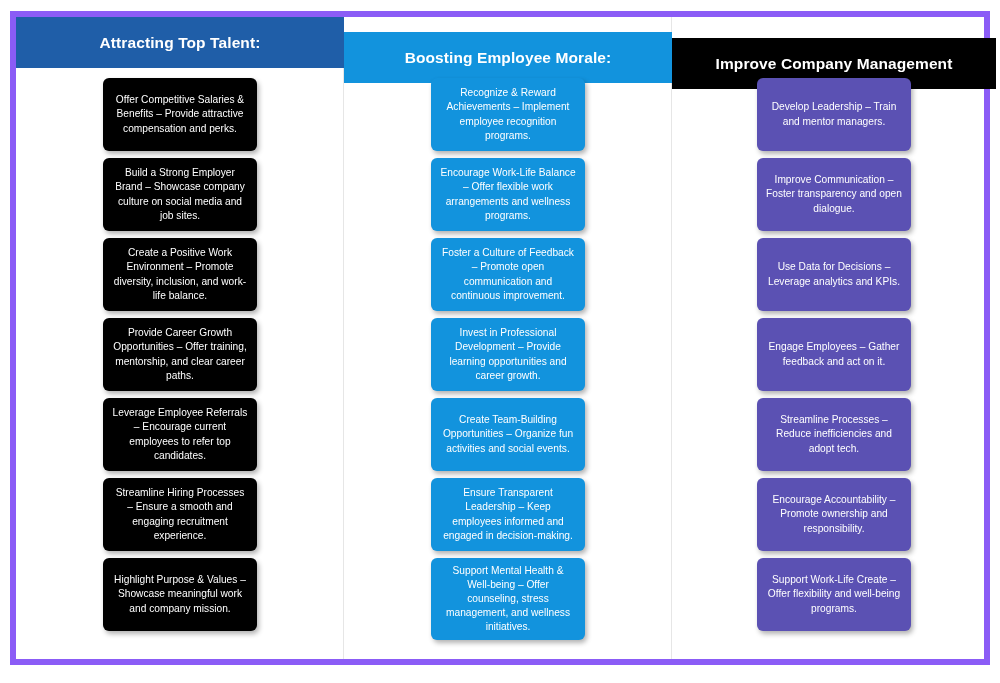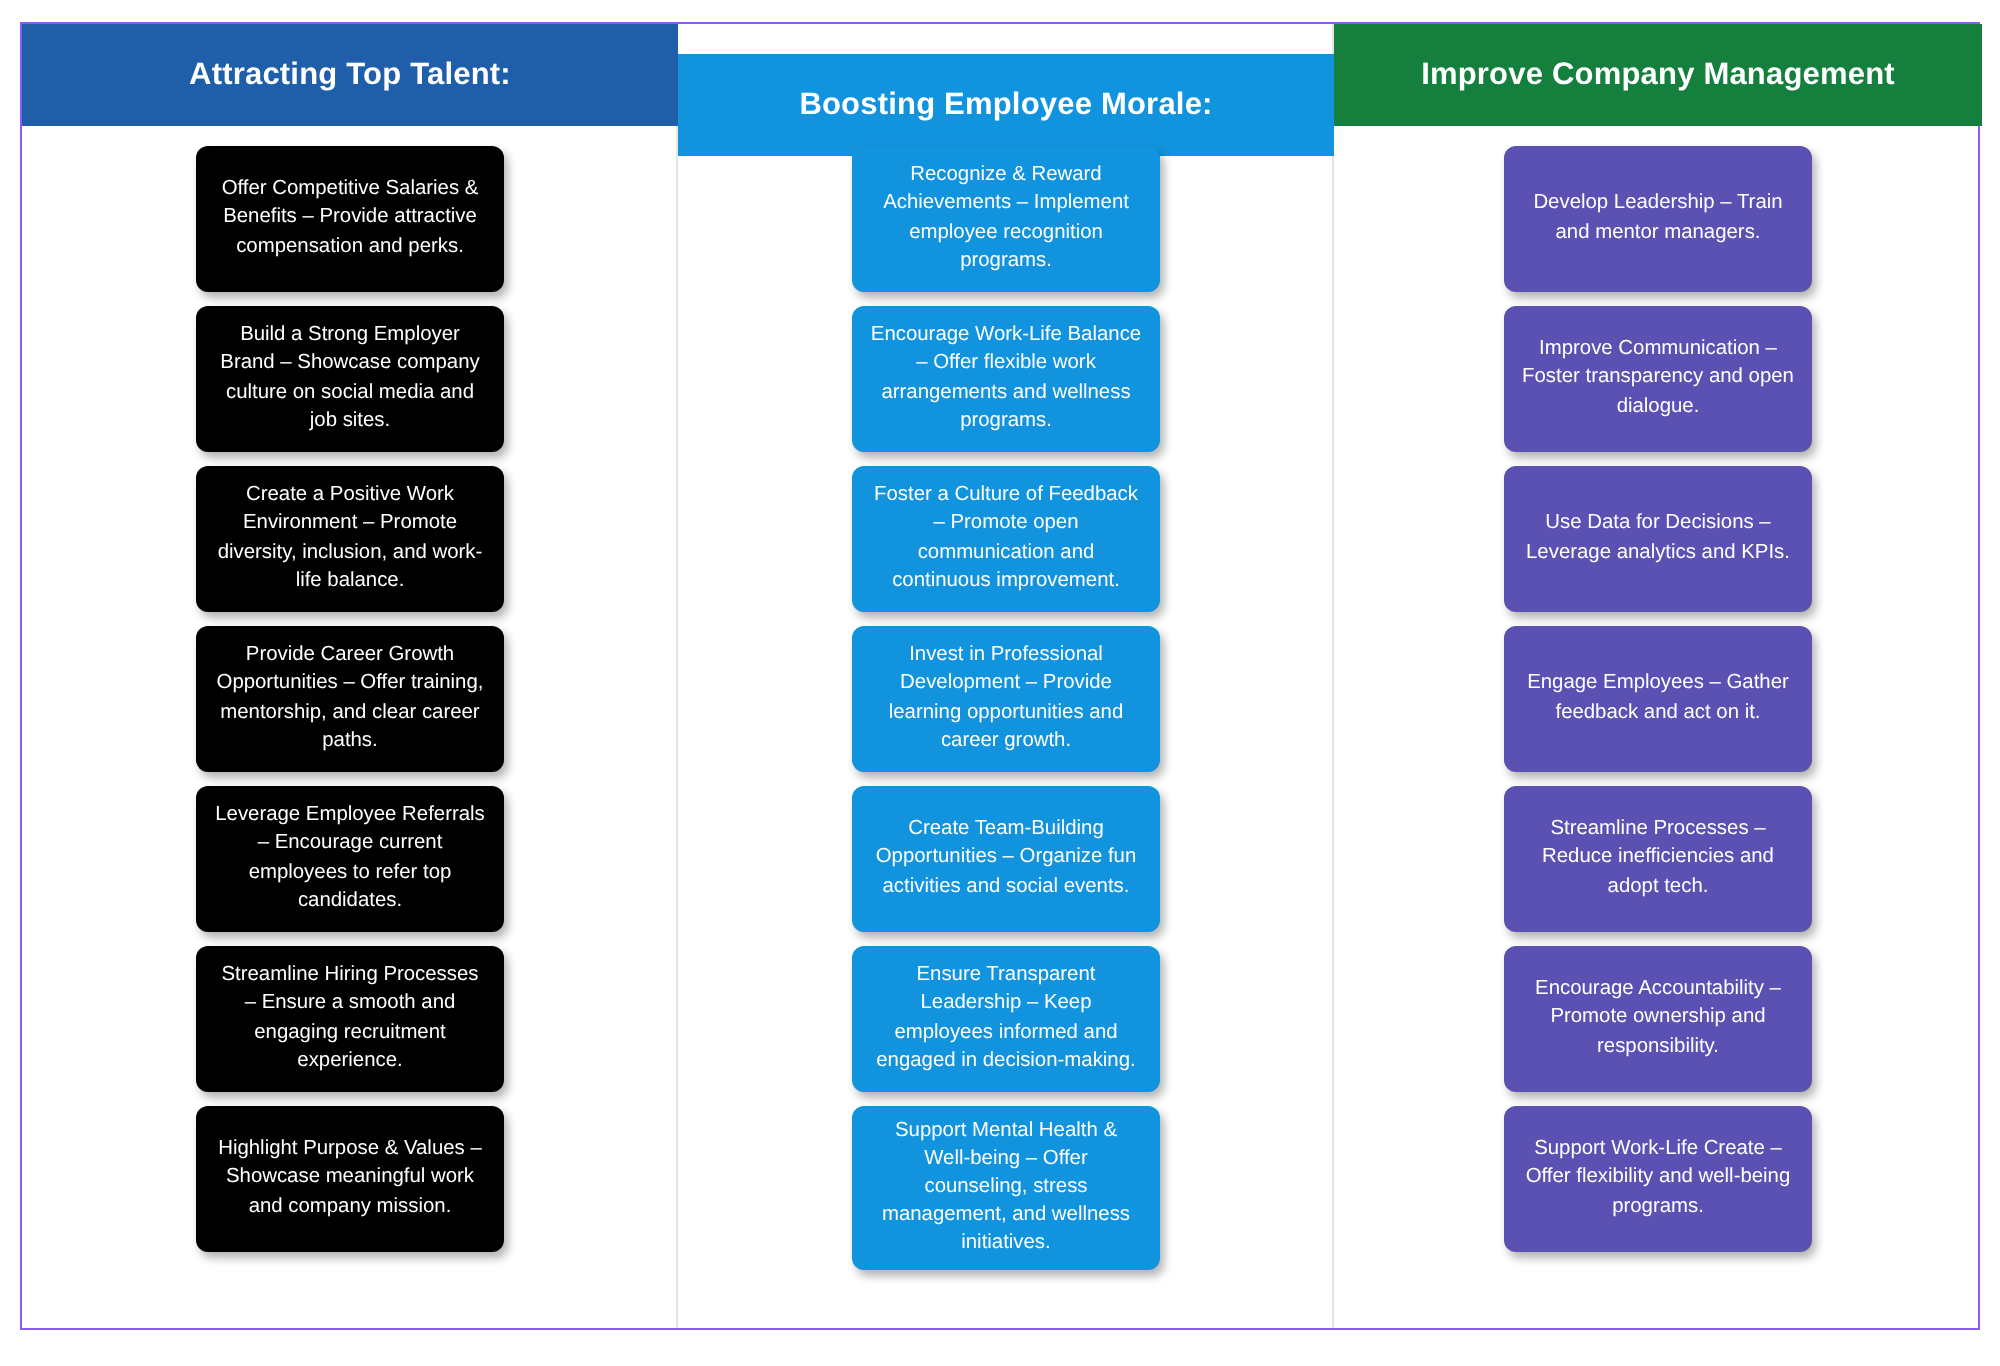--- a/index.html
+++ b/index.html
@@ -14,21 +14,21 @@
     overflow: hidden;
   }
 
   .board {
     position: absolute;
     left: 10px;
     top: 11px;
     width: 980px;
     height: 654px;
     box-sizing: border-box;
-    border: 1px solid #8b5cf6;
+    border: 6px solid #8b5cf6;
     background: #ffffff;
   }
 
   .divider {
     position: absolute;
     top: 0;
     width: 1px;
     height: 100%;
     background: #e6e6e6;
   }
@@ -106,21 +106,21 @@
 
   
   .c1 .col-header { background: #1F5EA8; }
   .c1 .card { background: #000000; }
 
   
   .c2 .col-header { background: #1293DD; margin-top: 15px; }
   .c2 .card { background: #1293DD; }
 
   
-  .c3 .col-header { background: #15803d; }
+  .c3 .col-header { background: #000000; margin-top: 21px; }
   .c3 .card { background: #5B51B3; }
 </style>
 </head>
 <body>
 
 <div class="board">
 
   <div class="divider d1"></div>
   <div class="divider d2"></div>
 

